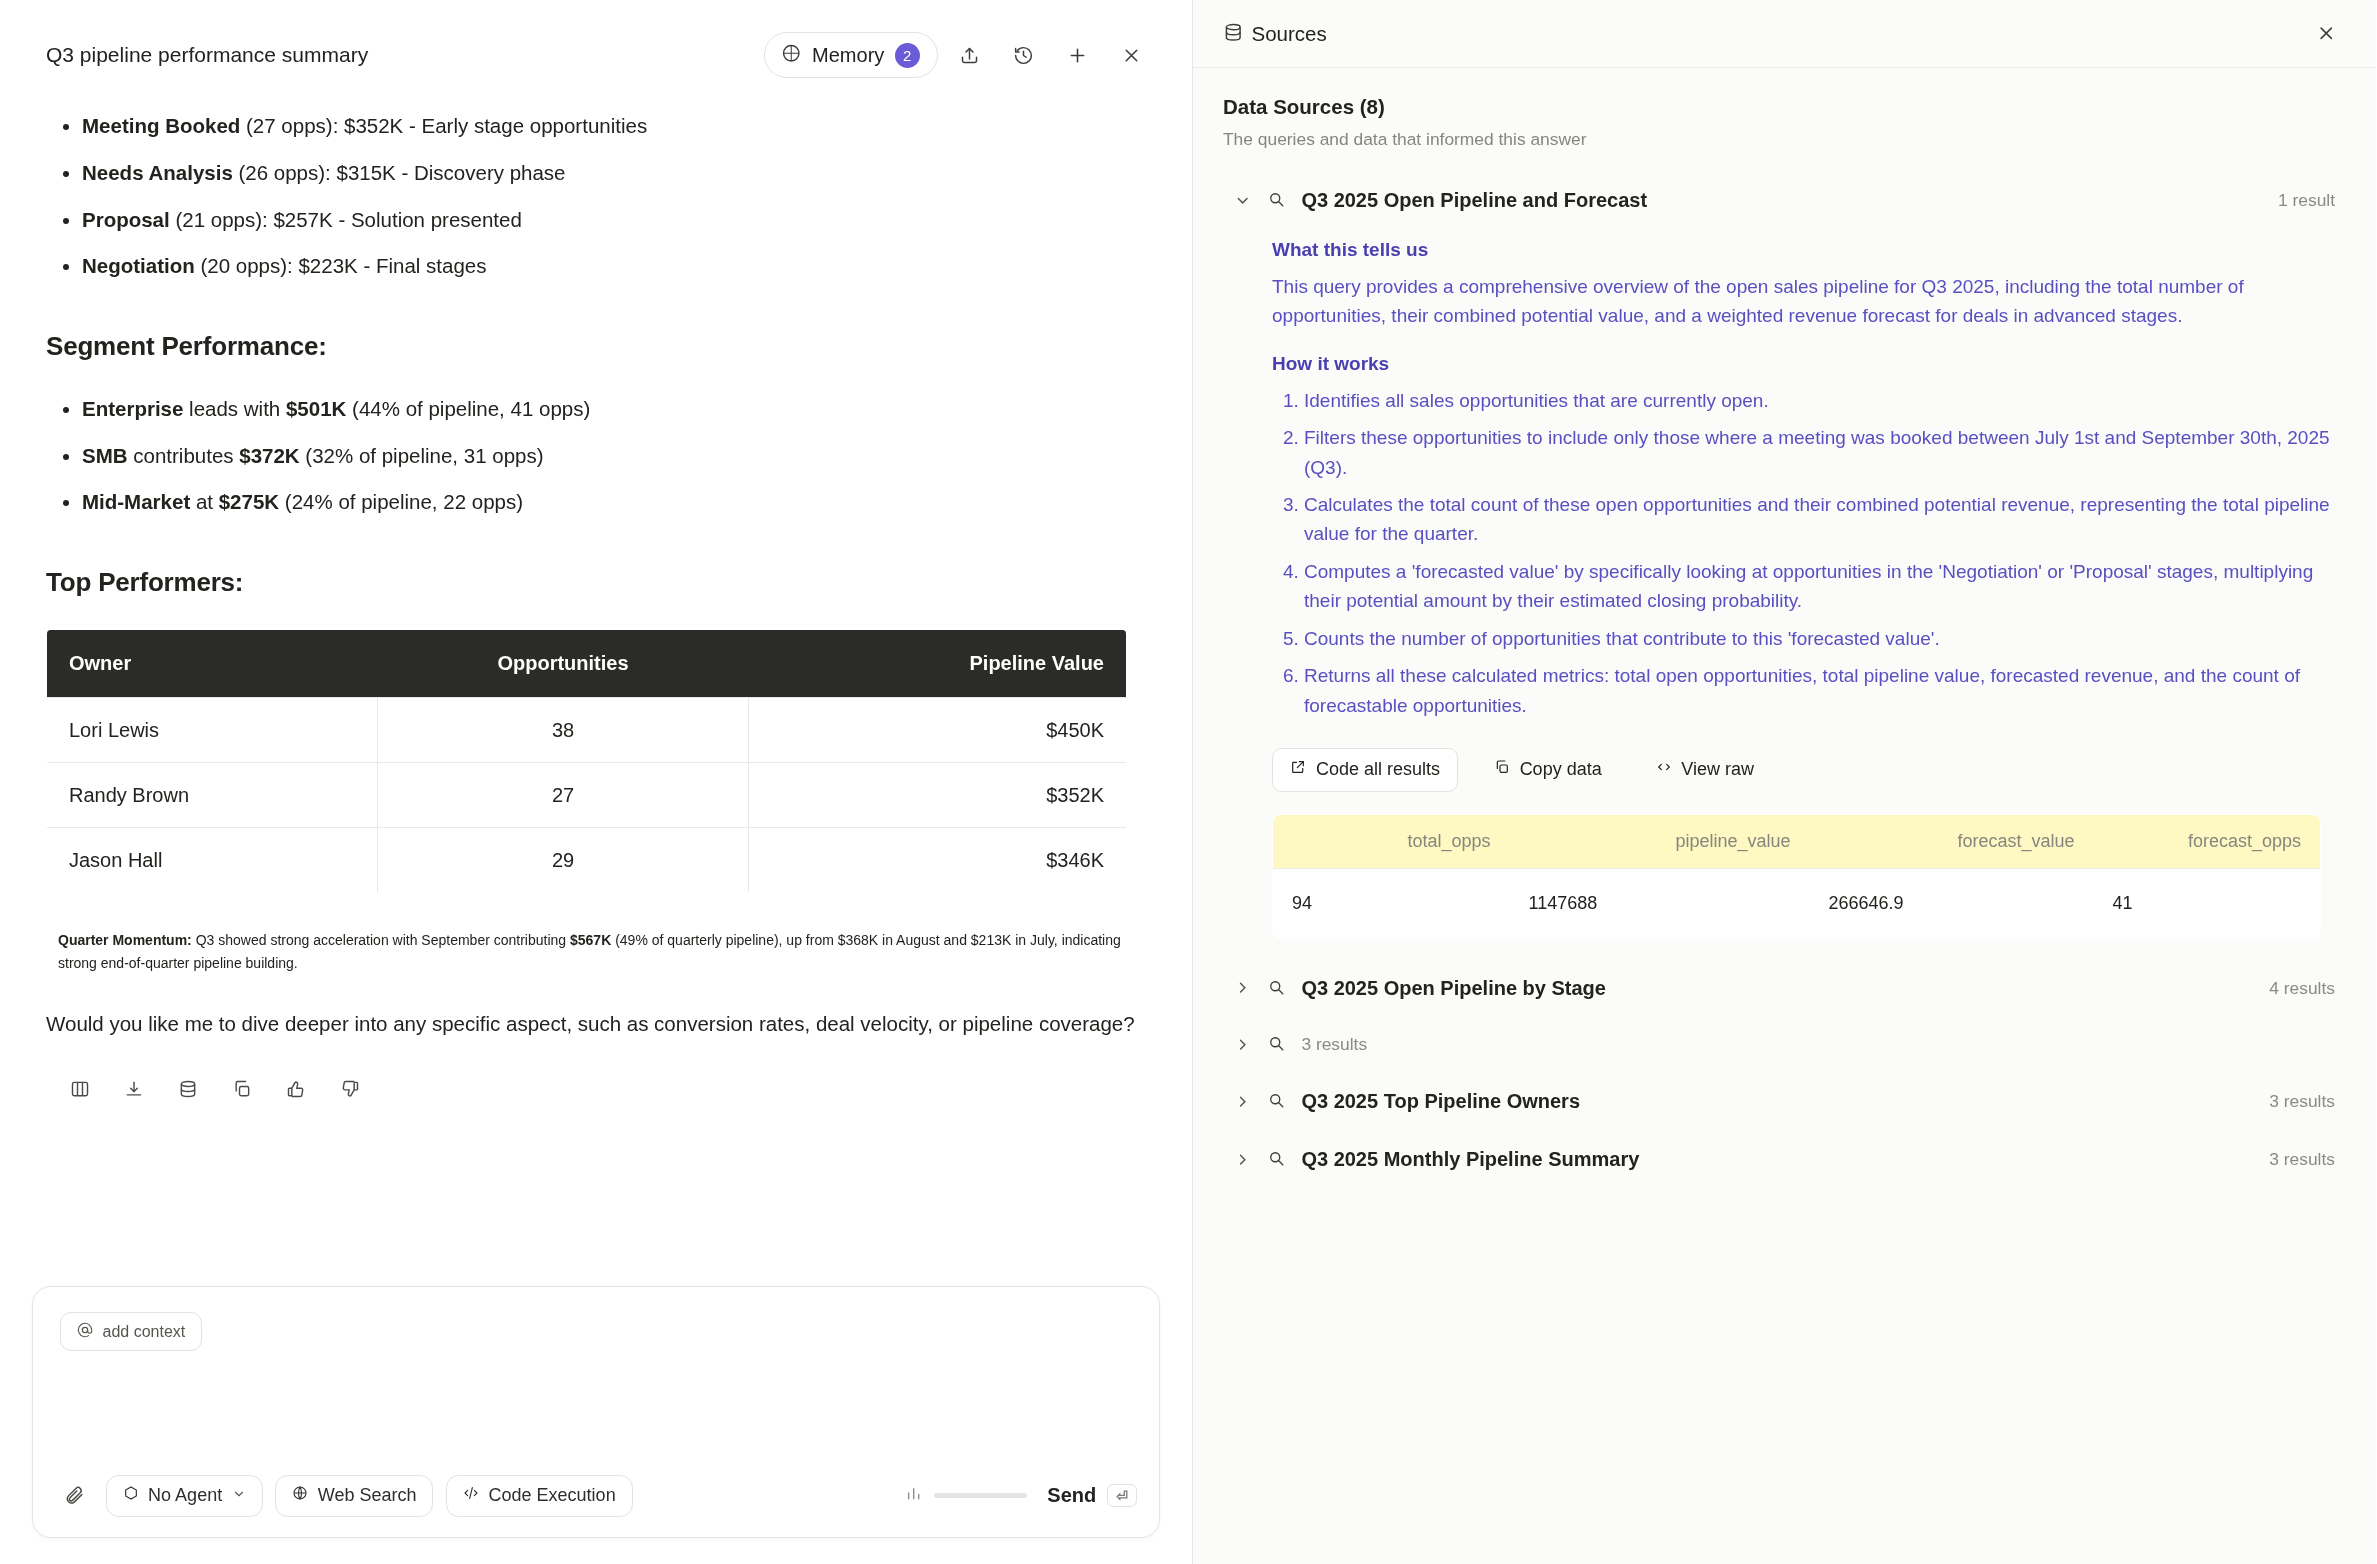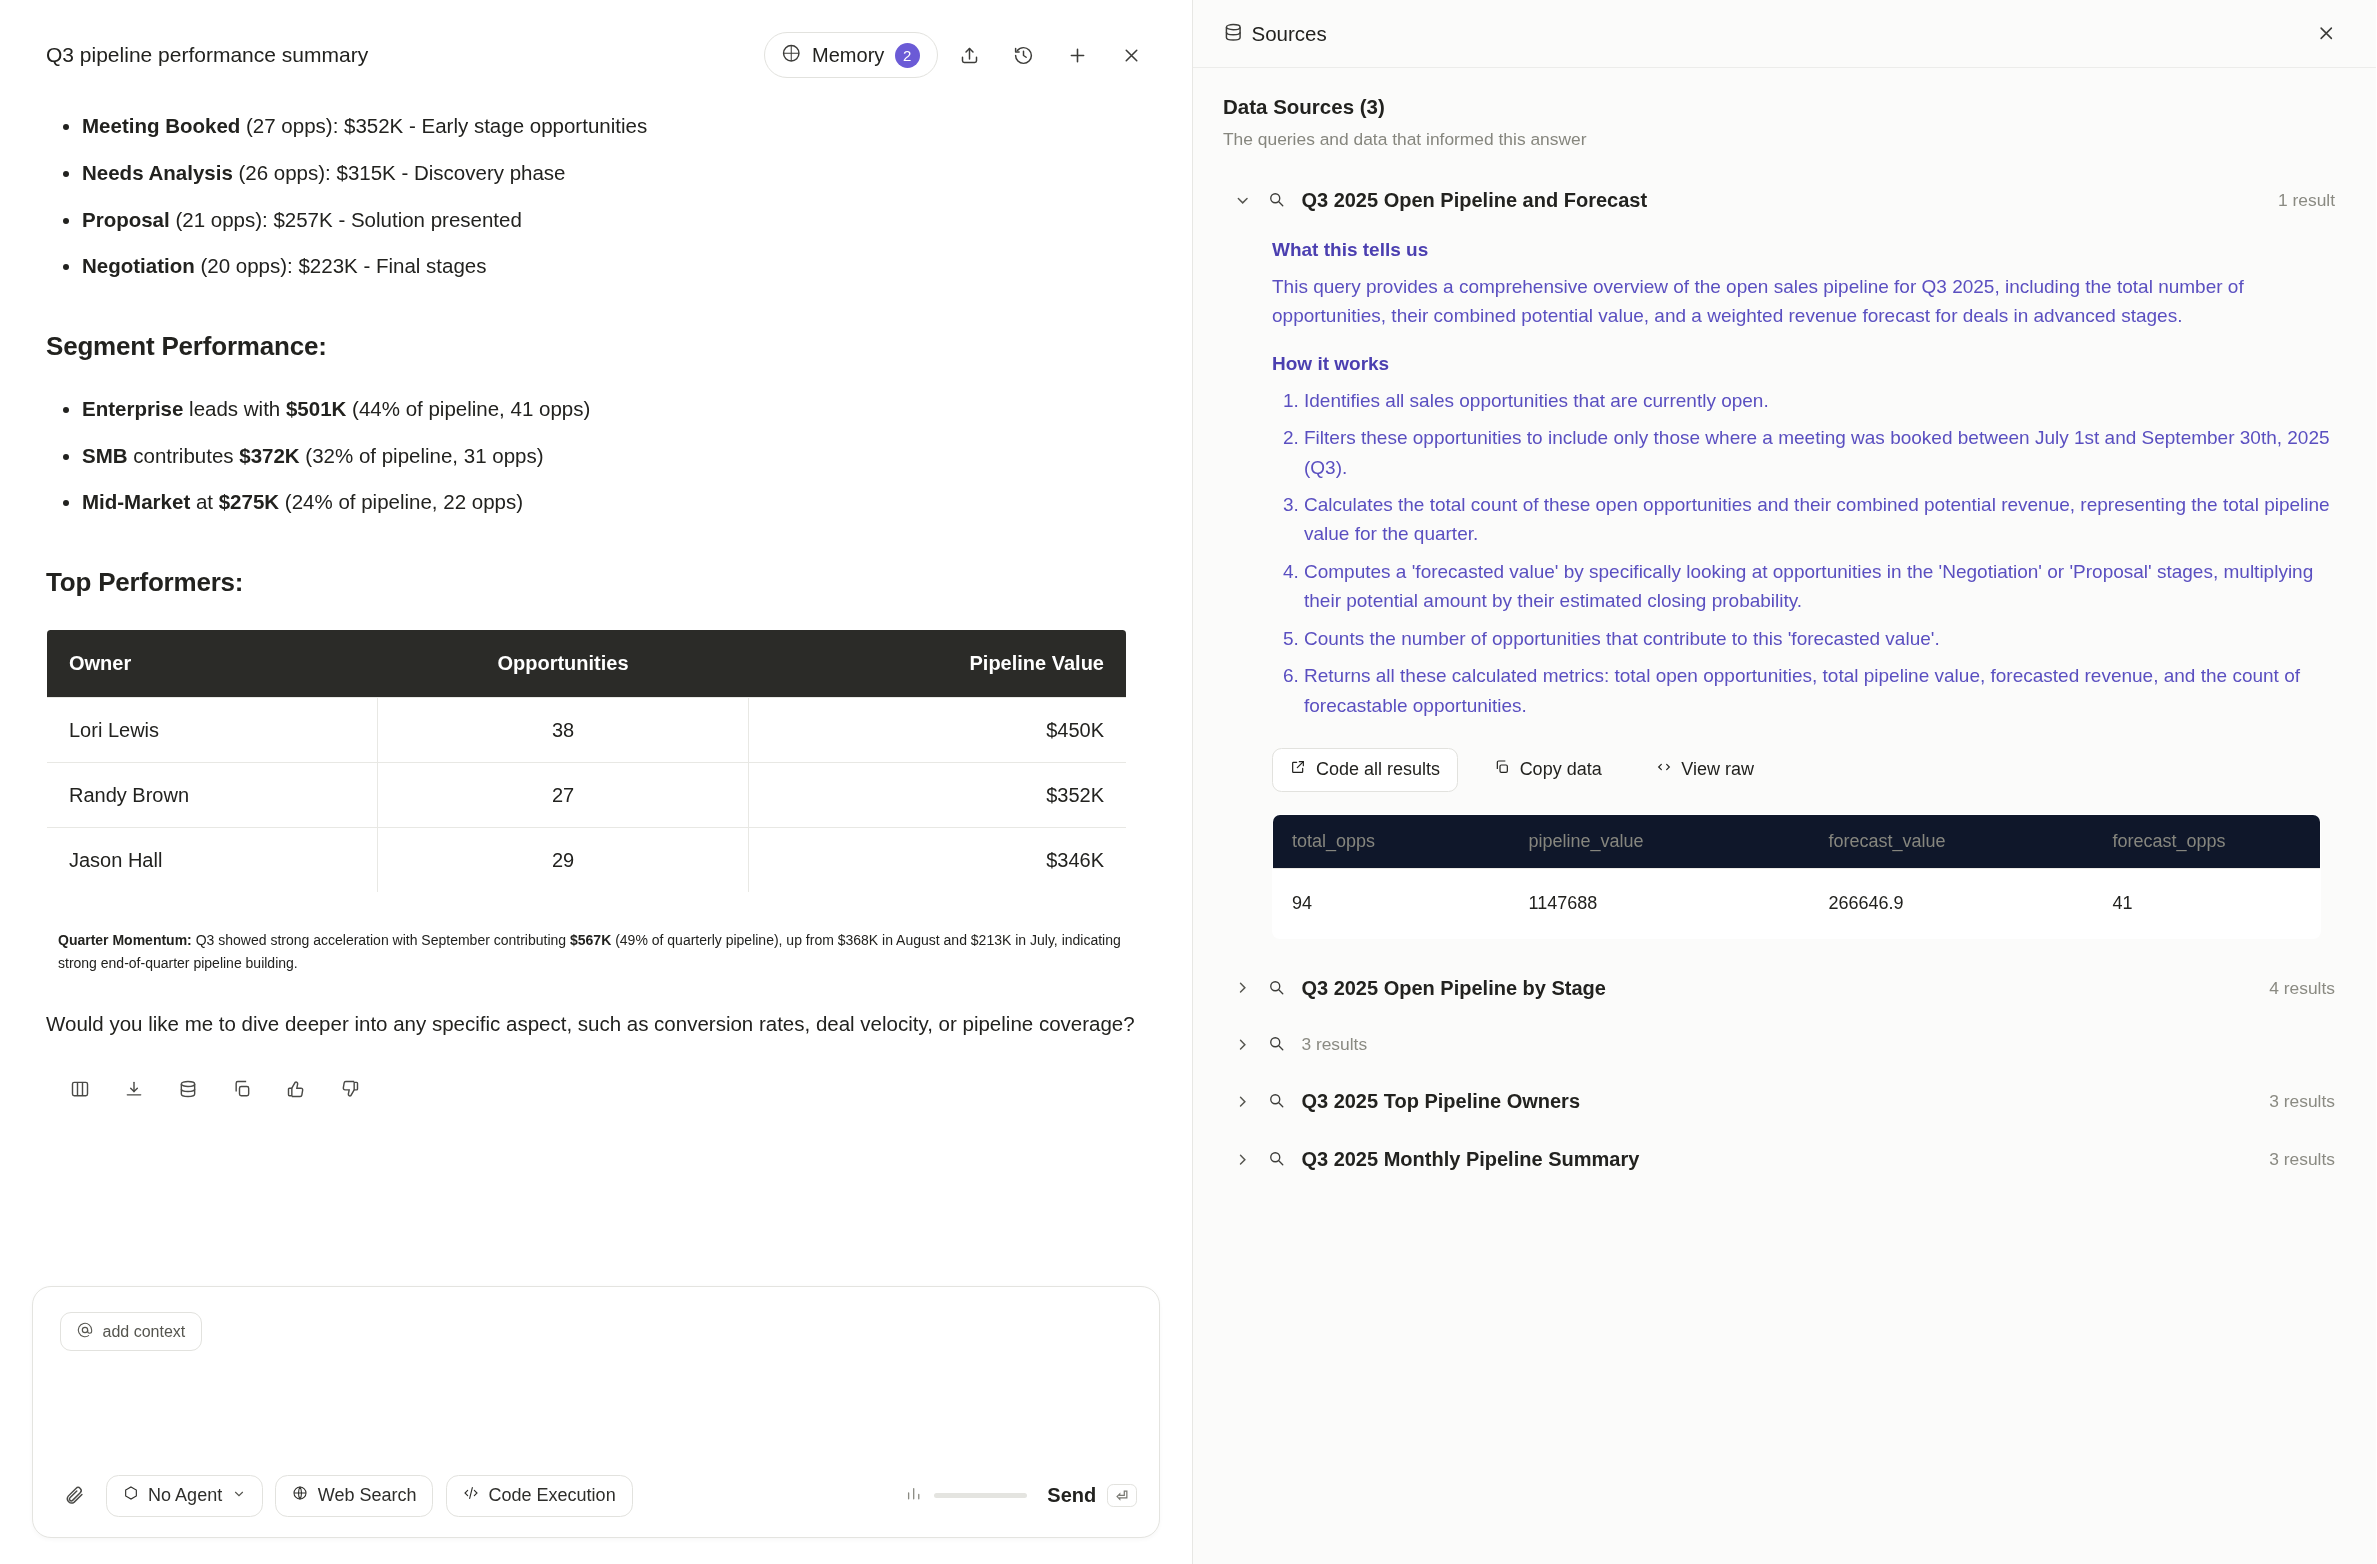--- a/index.html
+++ b/index.html
@@ -163,22 +163,22 @@
     padding: 10.3px 17.4px; font-size: 18px; color: #22221f;
     background: #fff; cursor: pointer;
   }
   .sbtn.plain { border-color: transparent; background: transparent; }
 
   table.res {
     width: 1049px; border-collapse: collapse; font-size: 18px;
     background: #fff; border: 1.6px solid #eceae6; border-radius: 8px; overflow: hidden;
   }
   table.res th {
-    text-align: left; font-weight: 400; color: #86867e;
-    padding: 16px 19px; border-bottom: 1.6px solid #eceae6; background: #0f172a;
+    text-align: right; font-weight: 400; color: #86867e;
+    padding: 16px 19px; border-bottom: 1.6px solid #eceae6; background: #fef9c3;
   }
   table.res td { padding: 24px 19px; color: #22221f; }
 </style>
 </head>
 <body>
 
 <div class="app">
 
   <div class="left">
 
@@ -404,21 +404,21 @@
       </span>
       <span class="sources-title">Sources</span>
       <div class="icon-btn">
         <svg width="20.5" height="20.5" viewBox="0 0 24 24" fill="none" stroke="#3c3c39" stroke-width="1.8" stroke-linecap="round">
             <path d="M6 6l12 12M18 6L6 18"></path>
           </svg>
       </div>
     </div>
 
     <div class="right-body">
-      <div class="ds-title">Data Sources (3)</div>
+      <div class="ds-title">Data Sources (8)</div>
       <div class="ds-sub">The queries and data that informed this answer</div>
 
       <div style="margin-top:22px">
         <div class="q-row">
           <span class="chev">
             <svg width="17.4" height="17.4" viewBox="0 0 24 24" fill="none" stroke="currentColor" stroke-width="2" stroke-linecap="round">
                 <path d="M6 9l6 6 6-6"></path>
               </svg>
           </span>
           <span>

